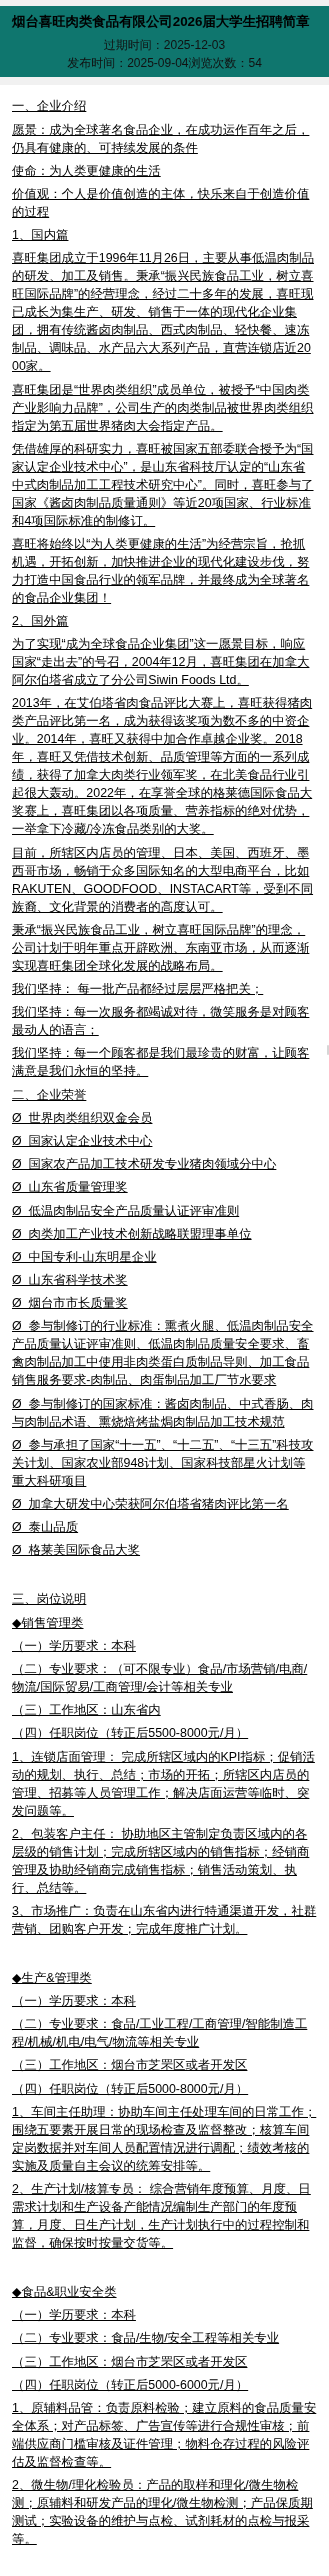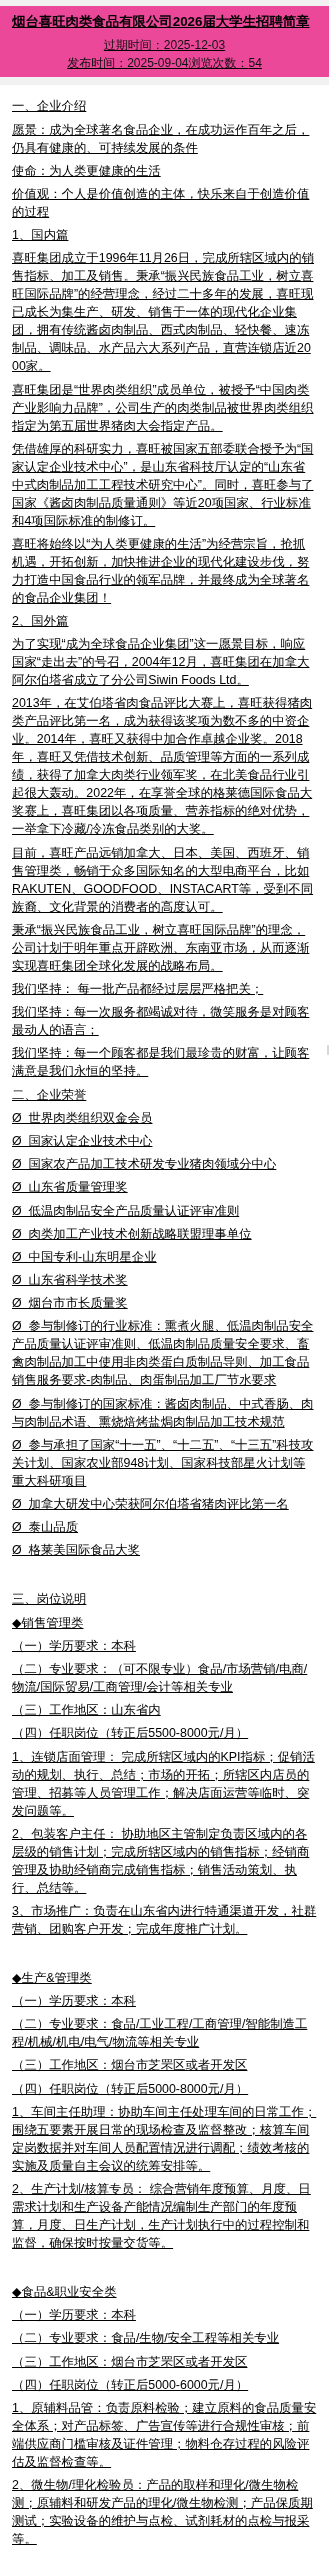--- a/index.html
+++ b/index.html
@@ -4,21 +4,21 @@
 <style>
   html,body{margin:0;padding:0;}
   body{
     width:329px;
     background:#ffffff;
     font-family:"Liberation Sans","DejaVu Sans",sans-serif;
     color:#000000;
     position:relative;
   }
   .top-strip{height:6.2px;background:#f1f1f1;}
-  .header-card{background:#ec4899;padding:5.2px 12px 5.2px 12px;text-decoration:underline;}
+  .header-card{background:#0f766e;padding:5.2px 12px 5.2px 12px;}
   .page-title{
     font-size:13.4px;
     font-weight:bold;
     line-height:17.5px;
     margin:2.1px 0 6.2px 0;
     color:#000000;
     letter-spacing:0;
   }
   .meta-row{
     font-size:12px;
@@ -74,28 +74,28 @@
 </div>
 
 <div class="divider"></div>
 
 <div class="article">
     <p class="para">一、企业介绍</p>
     <p class="para">愿景：成为全球著名食品企业，在成功运作百年之后，仍具有健康的、可持续发展的条件</p>
     <p class="para">使命：为人类更健康的生活</p>
     <p class="para">价值观：个人是价值创造的主体，快乐来自于创造价值的过程</p>
     <p class="para">1、国内篇</p>
-    <p class="para">喜旺集团成立于1996年11月26日，完成所辖区域内的销售指标、加工及销售。秉承“振兴民族食品工业，树立喜旺国际品牌”的经营理念，经过二十多年的发展，喜旺现已成长为集生产、研发、销售于一体的现代化企业集团，拥有传统酱卤肉制品、西式肉制品、轻快餐、速冻制品、调味品、水产品六大系列产品，直营连锁店近2000家。</p>
+    <p class="para">喜旺集团成立于1996年11月26日，主要从事低温肉制品的研发、加工及销售。秉承“振兴民族食品工业，树立喜旺国际品牌”的经营理念，经过二十多年的发展，喜旺现已成长为集生产、研发、销售于一体的现代化企业集团，拥有传统酱卤肉制品、西式肉制品、轻快餐、速冻制品、调味品、水产品六大系列产品，直营连锁店近2000家。</p>
     <p class="para">喜旺集团是“世界肉类组织”成员单位，被授予“中国肉类产业影响力品牌”，公司生产的肉类制品被世界肉类组织指定为第五届世界猪肉大会指定产品。</p>
     <p class="para">凭借雄厚的科研实力，喜旺被国家五部委联合授予为“国家认定企业技术中心”，是山东省科技厅认定的“山东省中式肉制品加工工程技术研究中心”。同时，喜旺参与了国家《酱卤肉制品质量通则》等近20项国家、行业标准和4项国际标准的制修订。</p>
     <p class="para">喜旺将始终以“为人类更健康的生活”为经营宗旨，抢抓机遇，开拓创新，加快推进企业的现代化建设步伐，努力打造中国食品行业的领军品牌，并最终成为全球著名的食品企业集团！</p>
     <p class="para">2、国外篇</p>
     <p class="para">为了实现“成为全球食品企业集团”这一愿景目标，响应国家“走出去”的号召，2004年12月，喜旺集团在加拿大阿尔伯塔省成立了分公司Siwin Foods Ltd。</p>
     <p class="para">2013年，在艾伯塔省肉食品评比大赛上，喜旺获得猪肉类产品评比第一名，成为获得该奖项为数不多的中资企业。2014年，喜旺又获得中加合作卓越企业奖。2018年，喜旺又凭借技术创新、品质管理等方面的一系列成绩，获得了加拿大肉类行业领军奖，在北美食品行业引起很大轰动。2022年，在享誉全球的格莱德国际食品大奖赛上，喜旺集团以各项质量、营养指标的绝对优势，一举拿下冷藏/冷冻食品类别的大奖。</p>
-    <p class="para">目前，喜旺产品远销加拿大、日本、美国、西班牙、销售管理类，畅销于众多国际知名的大型电商平台，比如RAKUTEN、GOODFOOD、INSTACART等，受到不同族裔、文化背景的消费者的高度认可。</p>
+    <p class="para">目前，所辖区内店员的管理、日本、美国、西班牙、墨西哥市场，畅销于众多国际知名的大型电商平台，比如RAKUTEN、GOODFOOD、INSTACART等，受到不同族裔、文化背景的消费者的高度认可。</p>
     <p class="para">秉承“振兴民族食品工业，树立喜旺国际品牌”的理念，公司计划于明年重点开辟欧洲、东南亚市场，从而逐渐实现喜旺集团全球化发展的战略布局。</p>
     <p class="para">我们坚持： 每一批产品都经过层层严格把关；</p>
     <p class="para">我们坚持：每一次服务都竭诚对待，微笑服务是对顾客最动人的语言；</p>
     <p class="para">我们坚持：每一个顾客都是我们最珍贵的财富，让顾客满意是我们永恒的坚持。</p>
     <p class="para">二、企业荣誉</p>
     <p class="para">Ø  世界肉类组织双金会员</p>
     <p class="para">Ø  国家认定企业技术中心</p>
     <p class="para">Ø  国家农产品加工技术研发专业猪肉领域分中心</p>
     <p class="para">Ø  山东省质量管理奖</p>
     <p class="para">Ø  低温肉制品安全产品质量认证评审准则</p>

